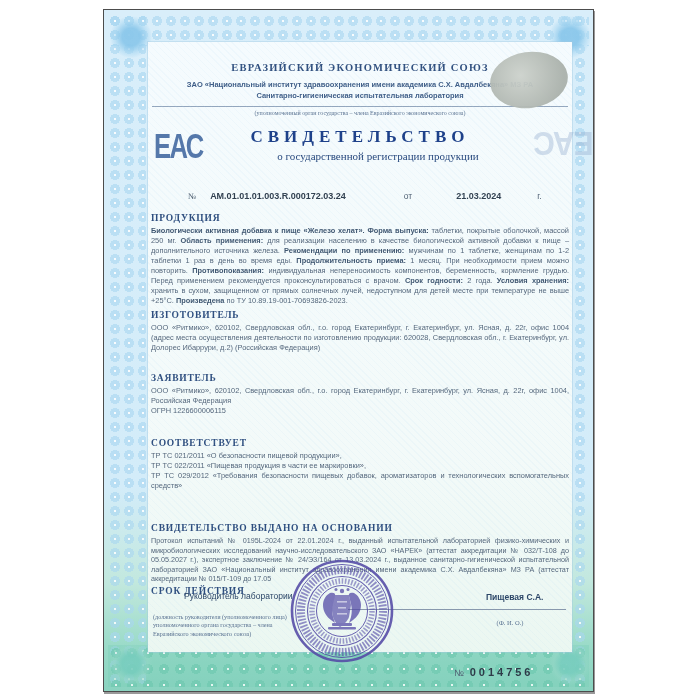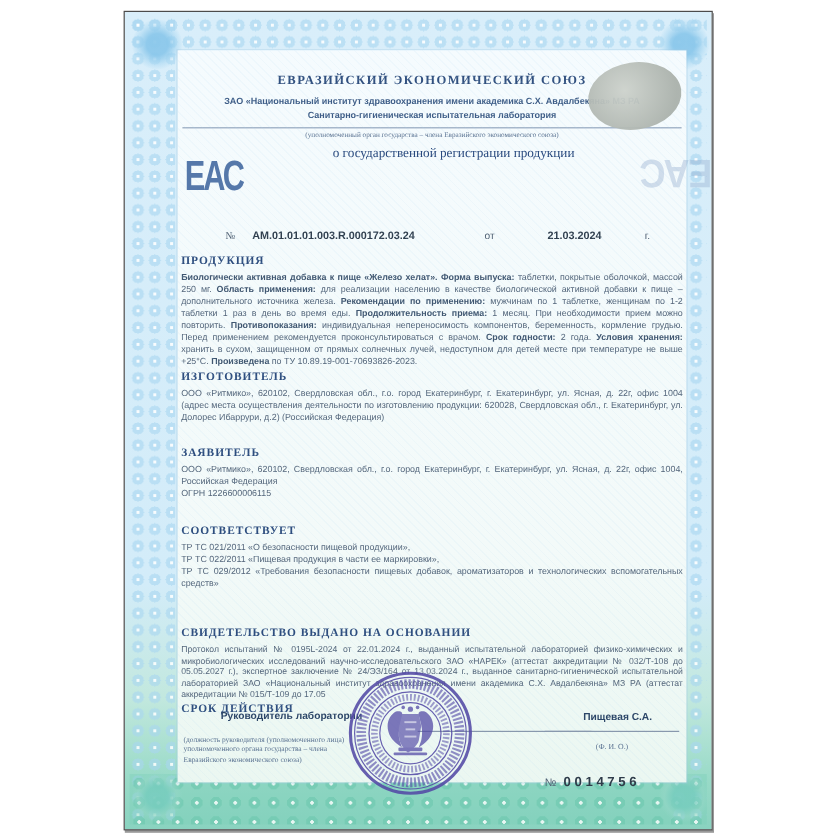--- a/index.html
+++ b/index.html
@@ -42,29 +42,29 @@
   .numrow .ot{margin-left:58px;}
   .numrow .date{margin-left:44px;font-weight:bold;font-size:9px;color:#2f3e4e;}
   .numrow .g{margin-left:36px;}
   .secs{margin:12px 3px 0;}
   .sec-h{font-family:"Liberation Serif",serif;font-weight:bold;font-size:9.5px;letter-spacing:.8px;
         color:#2d4d7e;margin:0 0 3px;}
   .sec-b{font-size:7.4px;line-height:10px;color:#53657a;text-align:justify;}
   .sec-b .b,.b{font-weight:bold;color:#3f5670;}
   .gap4{margin-top:4px}.gap20{margin-top:20px}.gap22{margin-top:22px}.gap32{margin-top:32px}
   .basis-b{font-size:7.2px;line-height:9.6px;color:#53657a;text-align:justify;}
-  .sig-role{position:absolute;left:36px;top:549px;font-weight:bold;font-size:8.5px;color:#2c4668;}
+  .sig-role{position:absolute;left:36px;top:549px;font-weight:normal;font-size:8.5px;color:#2c4668;}
   .sig-role-caption{position:absolute;left:5px;top:571px;width:152px;font-family:"Liberation Serif",serif;
         font-size:6.2px;line-height:8.4px;color:#5a7291;}
   .sig-line-role{position:absolute;left:200px;top:567px;width:145px;border-bottom:1px solid #8898ad;}
   .sig-name{position:absolute;left:338px;top:550px;font-weight:bold;font-size:8.5px;color:#2c4668;}
   .sig-line-name{position:absolute;left:306px;top:567px;width:112px;border-bottom:1px solid #8898ad;}
   .sig-fio{position:absolute;left:306px;top:577px;width:112px;text-align:center;
         font-family:"Liberation Serif",serif;font-size:6.5px;color:#5a7291;}
-  .serial{position:absolute;left:306px;top:604px;font-weight:bold;font-size:11px;letter-spacing:3px;color:#2e3b49;}
+  .serial{position:absolute;left:306px;top:624px;font-weight:bold;font-size:11px;letter-spacing:3px;color:#2e3b49;}
   .serial .sn-label{font-weight:normal;font-size:9px;letter-spacing:0;color:#4e5f72;margin-right:6px;}
   .stamp{position:absolute;left:178px;top:541px;width:120px;height:120px;z-index:5;opacity:.88;}
   .hologram{position:absolute;left:386px;top:42px;width:78px;height:56px;border-radius:50%;
         background:radial-gradient(circle at 40% 40%,#cdd2cc,#aab1ab 75%);transform:rotate(-8deg);z-index:4;opacity:.95;}
   .watermark{position:absolute;left:430px;top:116px;font-weight:bold;font-size:30px;letter-spacing:-1px;
         color:rgba(145,172,204,.38);transform:rotate(180deg) scaleY(1.1);z-index:3;}
 </style>
 </head>
 <body>
 
@@ -83,20 +83,21 @@
 
   <div class="content">
     <div class="org1">ЕВРАЗИЙСКИЙ ЭКОНОМИЧЕСКИЙ СОЮЗ</div>
     <div class="org2">ЗАО «Национальный институт здравоохранения имени академика С.Х. Авдалбекяна» МЗ РА</div>
     <div class="org3">Санитарно-гигиеническая испытательная лаборатория</div>
     <hr class="rule">
     <div class="caption">(уполномоченный орган государства – члена Евразийского экономического союза)</div>
 
     <div class="title-row">
       <div class="eac">ЕАС</div>
+      <div class="title">СВИДЕТЕЛЬСТВО</div>
       <div class="subtitle">о государственной регистрации продукции</div>
     </div>
 
     <div class="numrow">
       <span class="no">№</span>
       <span class="val">AM.01.01.01.003.R.000172.03.24</span>
       <span class="ot">от</span>
       <span class="date">21.03.2024</span>
       <span class="g">г.</span>
     </div>

